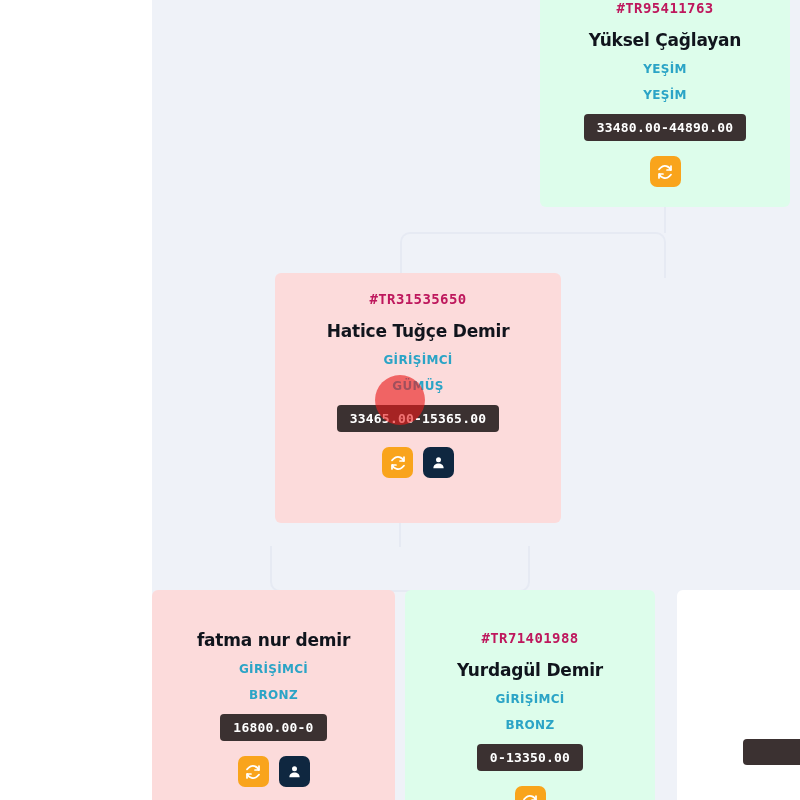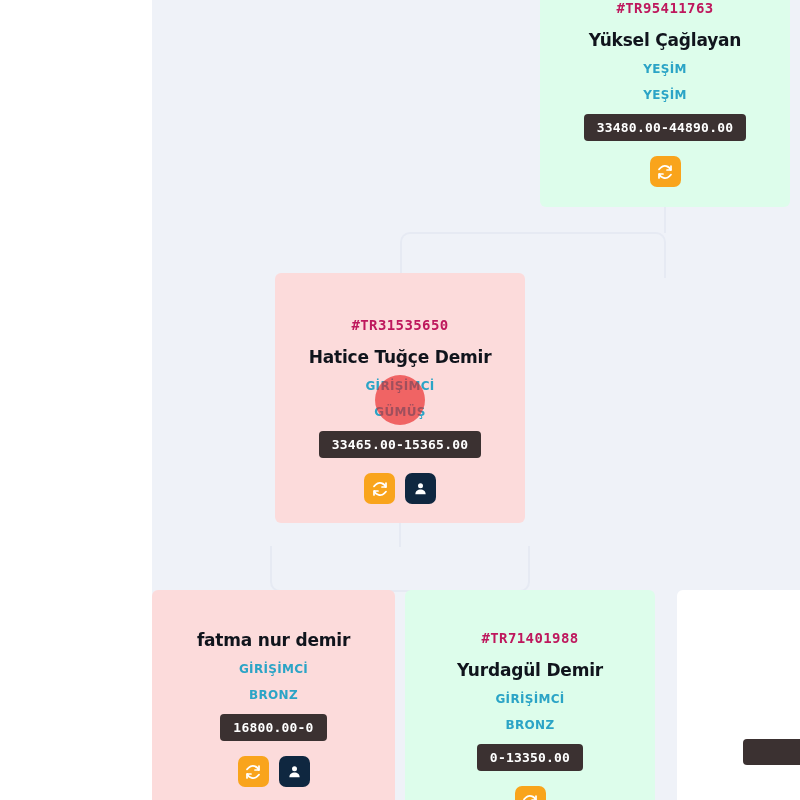--- a/index.html
+++ b/index.html
@@ -163,21 +163,21 @@
               <polyline points="21 3 21 9 15 9"></polyline>
               <path d="M20.5 9A9 9 0 0 0 5.6 5.6L3 8"></path>
               <polyline points="3 21 3 15 9 15"></polyline>
               <path d="M3.5 15a9 9 0 0 0 14.9 3.4L21 16"></path>
             </svg>
           </span>
         </button>
       </div>
     </div>
 
-    <div class="card pink" style="left:123px; top:273px; width:250px; height:250px; padding-top:44px;">
+    <div class="card pink" style="left:123px; top:273px; width:286px; height:250px; padding-top:18px;">
       <div class="card-id">#TR31535650</div>
       <div class="card-name">Hatice Tuğçe Demir</div>
       <div class="card-role">GİRİŞİMCİ</div>
       <div class="card-tier">GÜMÜŞ</div>
       <div class="card-badge">33465.00-15365.00</div>
       <div class="card-actions">
         <button class="act-btn act-refresh">
           <span>
             <svg width="16" height="16" viewBox="0 0 24 24" fill="none" stroke="#ffffff" stroke-width="2.6" stroke-linecap="round" stroke-linejoin="round">
               <polyline points="21 3 21 9 15 9"></polyline>

